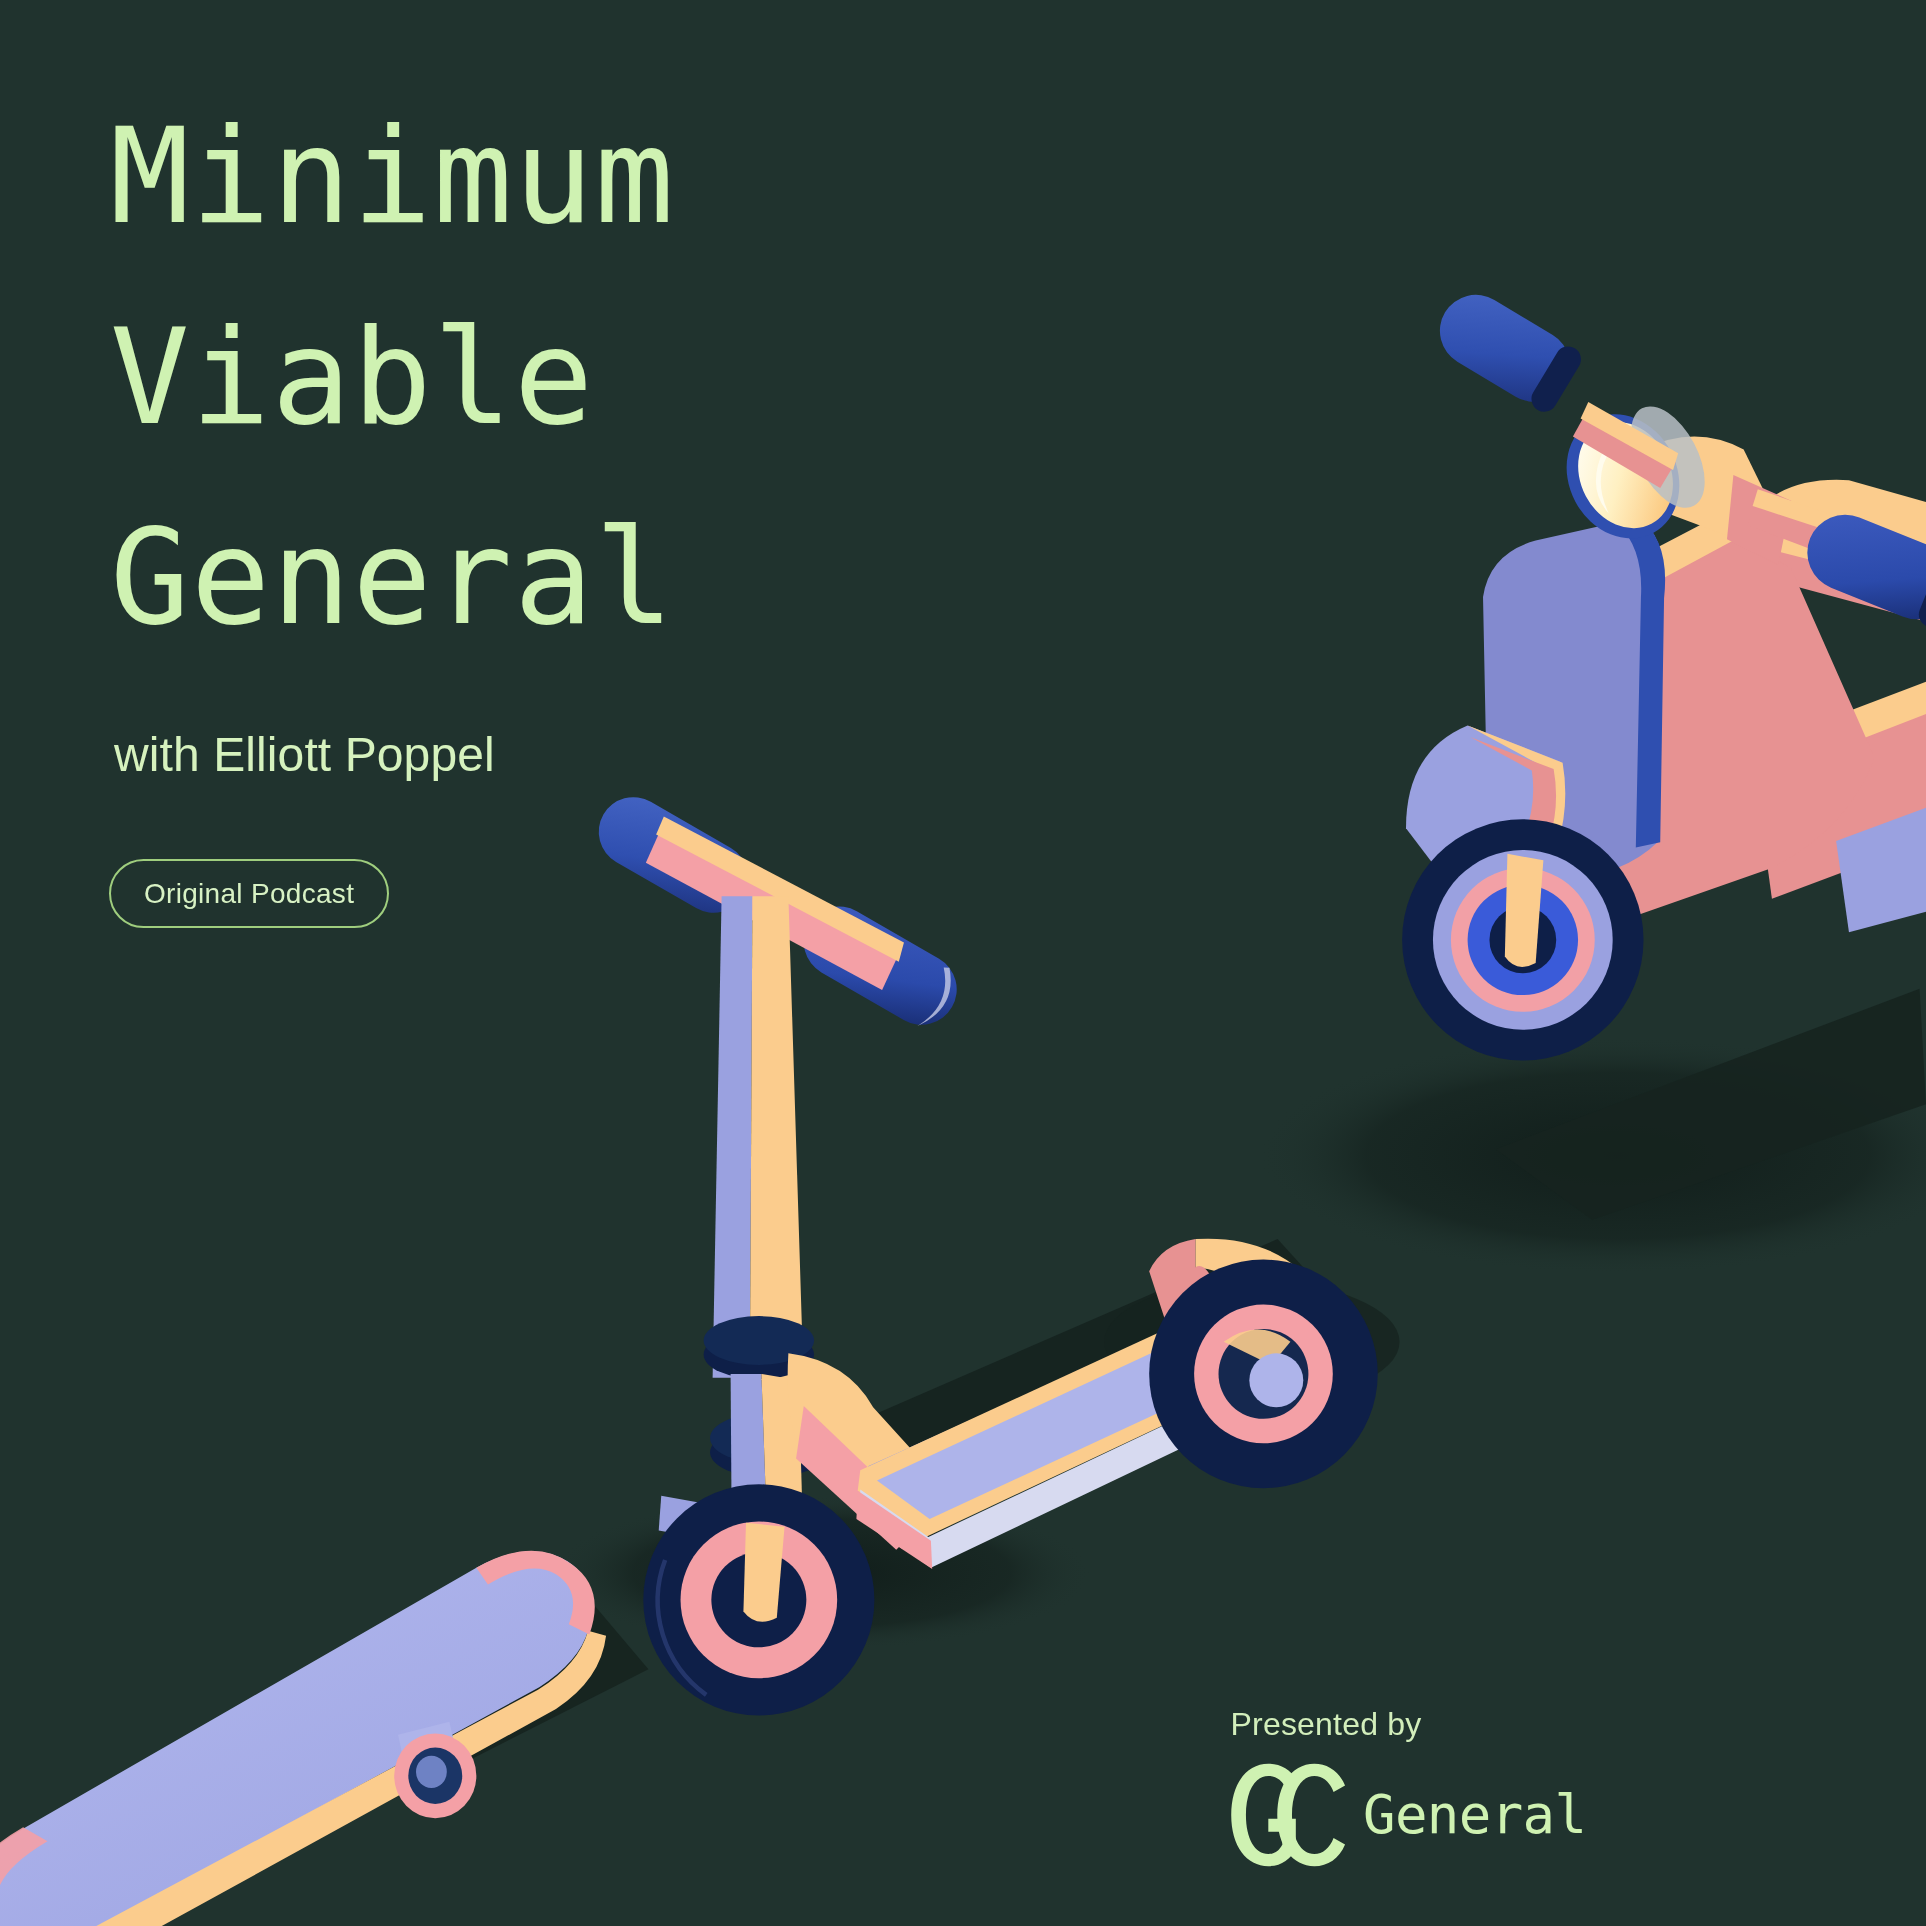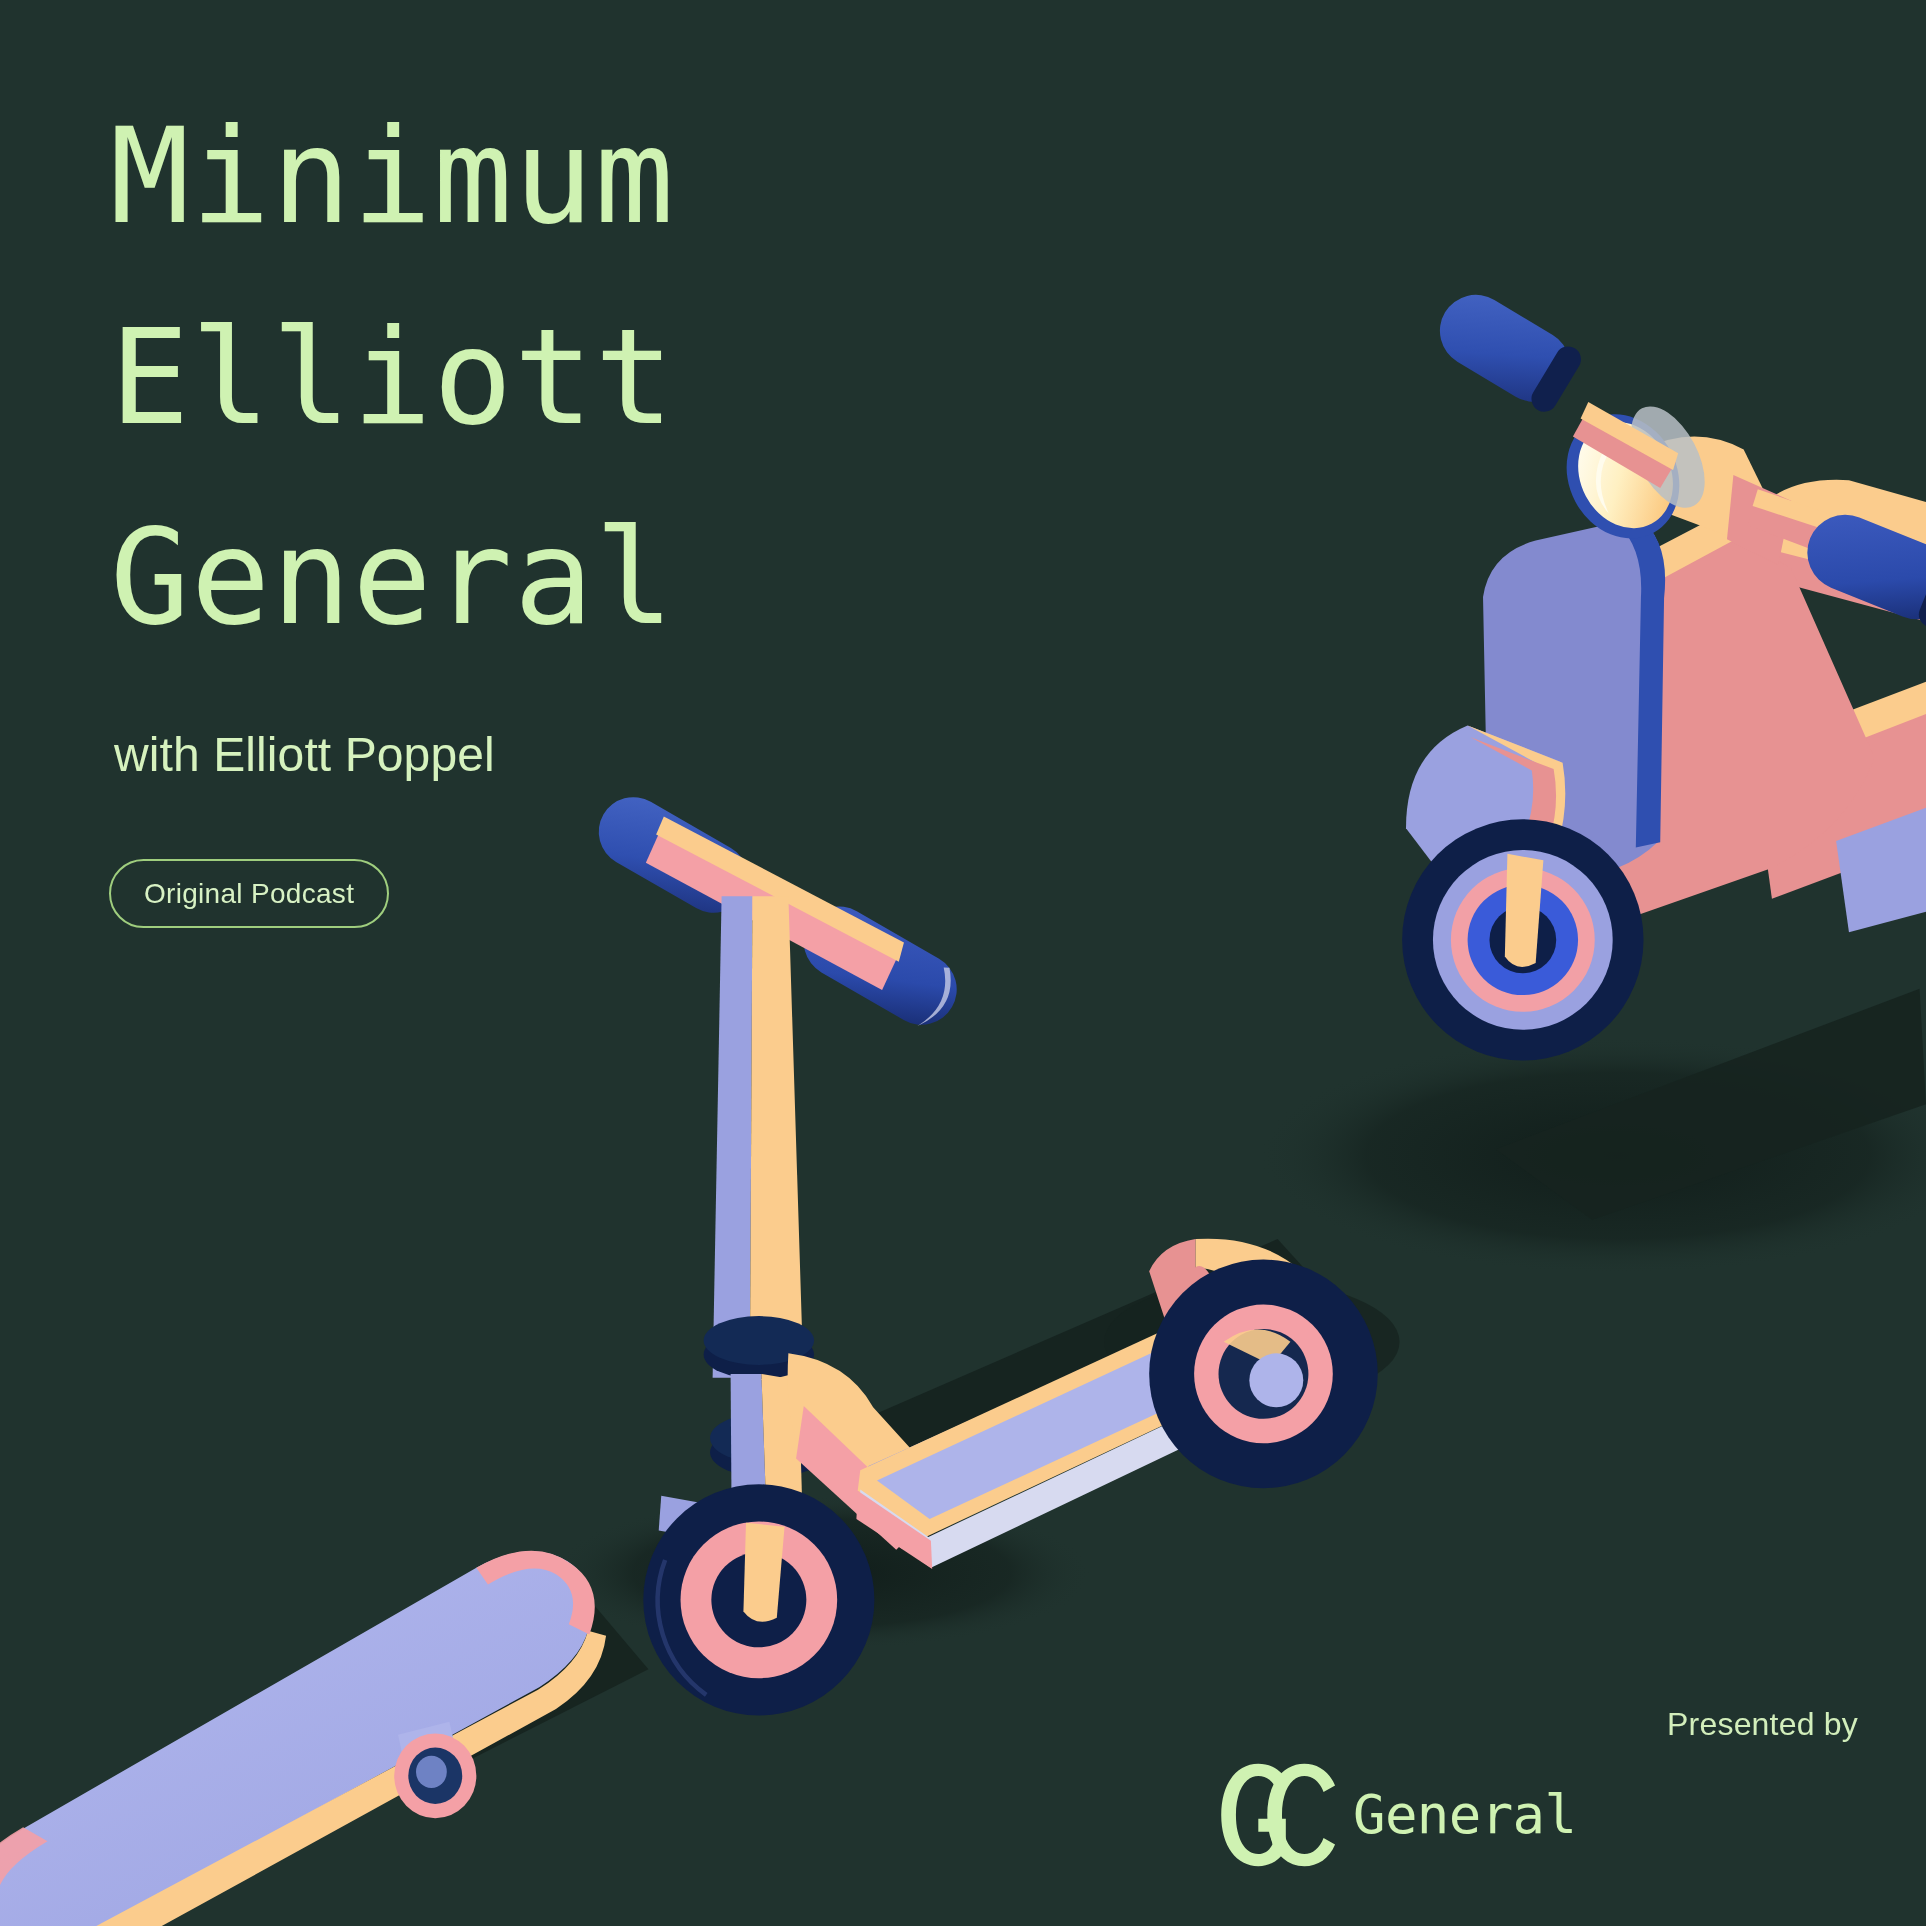--- a/index.html
+++ b/index.html
@@ -77,24 +77,24 @@
     color: #D8F2C4;
     font-size: 28px;
     letter-spacing: 0.3px;
     white-space: nowrap;
     background: transparent;
     text-align: right;
   }
 
   .presenter {
     position: absolute;
-    right: 68px;
+    right: 58px;
     bottom: 56px;
     width: 642px;
-    text-align: right;
+    text-align: left;
   }
   .presented-by {
     font-size: 32px;
     color: #D2EEBB;
     margin-left: 4.5px;
     margin-bottom: 16.7px;
     letter-spacing: 0.2px;
   }
   .brand-row {
     display: flex;
@@ -340,21 +340,21 @@
         <ellipse cx="678" cy="2766" rx="42" ry="44" fill="#1B3566"></ellipse>
         <ellipse cx="672" cy="2760" rx="24" ry="25" fill="#6E82C4"></ellipse>
       </g>
     </g>
   </svg>
 
   <div id="text-layer">
 
     <div class="title-block">
       <div class="title-line">Minimum</div>
-      <div class="title-line">Elliott</div>
+      <div class="title-line">Viable</div>
       <div class="title-line">General</div>
     </div>
 
     <div class="host-line">with Elliott Poppel</div>
 
     <div class="badge">
       <span>Original Podcast</span>
     </div>
 
     <div class="presenter">

